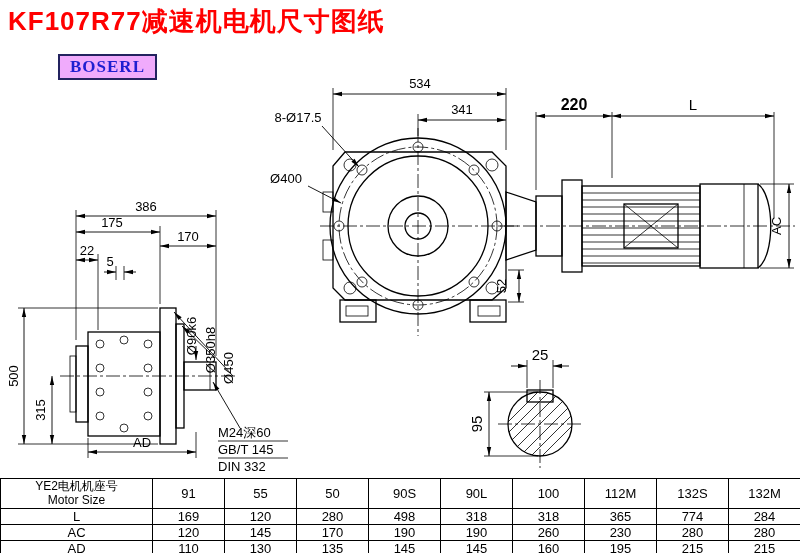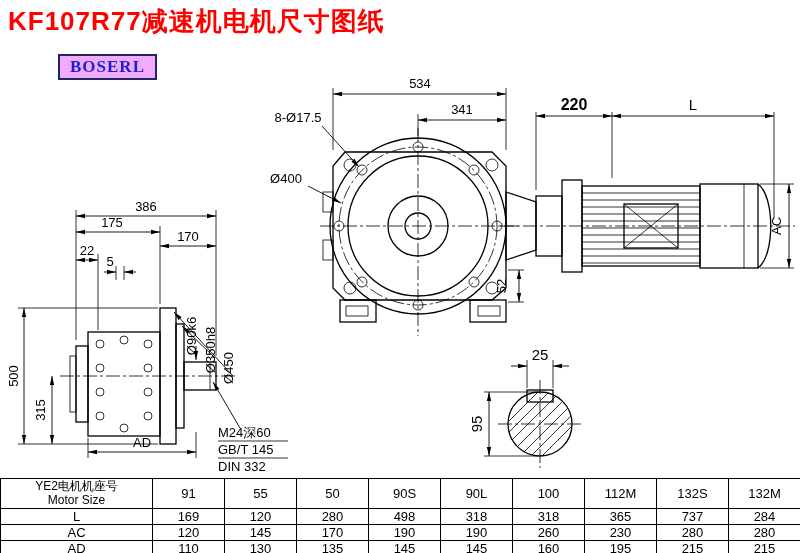--- a/index.html
+++ b/index.html
@@ -256,21 +256,21 @@
       </tr>
       <tr class="rw">
         <td>L</td>
         <td>169</td>
         <td>120</td>
         <td>280</td>
         <td>498</td>
         <td>318</td>
         <td>318</td>
         <td>365</td>
-        <td>737</td>
+        <td>774</td>
         <td>284</td>
       </tr>
       <tr class="rw">
         <td>AC</td>
         <td>120</td>
         <td>145</td>
         <td>170</td>
         <td>190</td>
         <td>190</td>
         <td>260</td>

